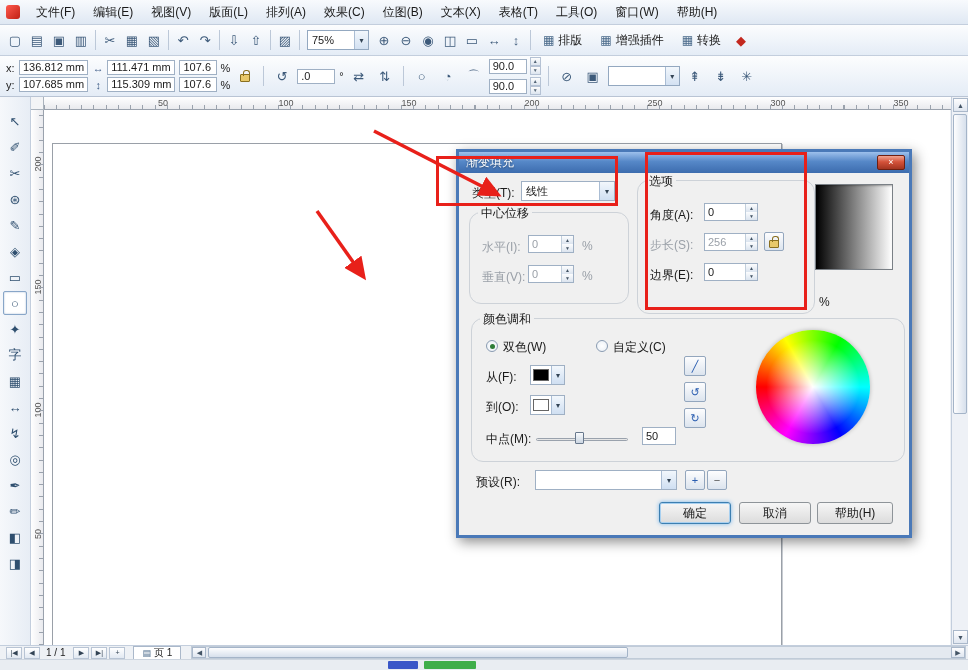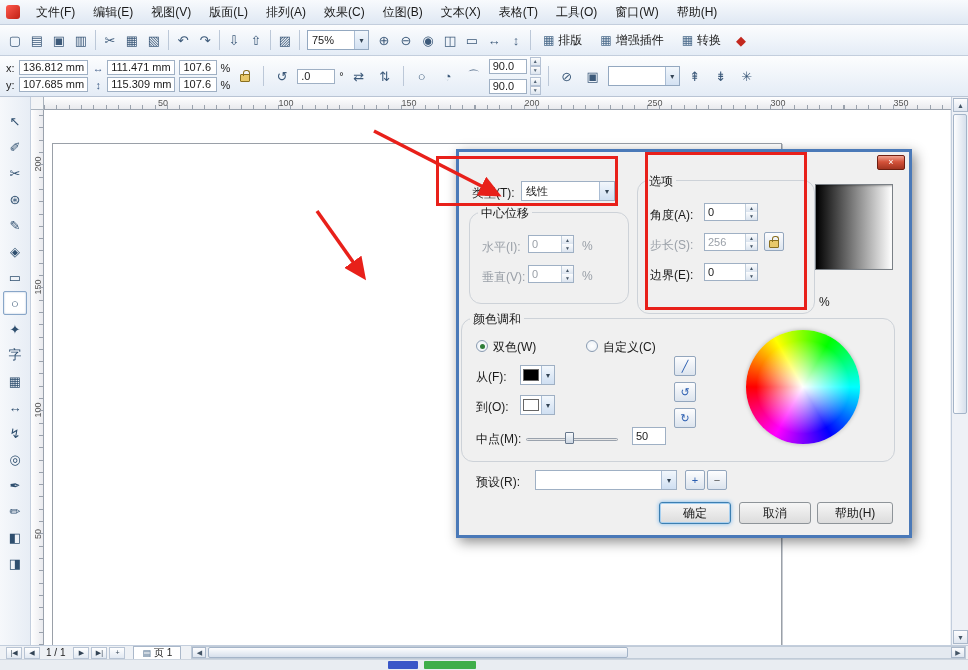--- a/index.html
+++ b/index.html
@@ -341,20 +341,21 @@
         </svg>
     </div>
     <div class="vscroll">
       <div class="scroll-arrow" style="top:1px">▲</div>
       <div class="vthumb"></div>
       <div class="scroll-arrow" style="bottom:1px">▼</div>
     </div>
   </div>
 
   <div class="dialog">
+    <div class="dlg-title">渐变填充</div>
     <div class="dlg-close">×</div>
 
     <span class="dlbl" style="left:13px;top:33px">类型(T):</span>
     <div class="dcombo" style="left:62px;top:29px;width:94px">
       <span class="cval">线性</span>
       <span class="caret">▾</span>
     </div>
 
     <div class="group" style="left:10px;top:60px;width:160px;height:92px">
       <span class="glabel">中心位移</span>
@@ -405,21 +406,21 @@
         <span class="sarr">
             <i>▲</i>
             <i>▼</i>
           </span>
       </div>
     </div>
     <span class="dlbl" style="left:360px;top:143px">%</span>
 
     <div class="preview" id="grad-preview" style="background: linear-gradient(to right, rgb(0, 0, 0), rgb(255, 255, 255));"></div>
 
-    <div class="group" style="left:2px;top:166px;width:434px;height:144px">
+    <div class="group" style="left:12px;top:166px;width:434px;height:144px">
       <span class="glabel">颜色调和</span>
       <span class="radio checked" style="left:14px;top:21px"></span>
       <span class="dlbl" style="left:31px;top:20px">双色(W)</span>
       <span class="radio" style="left:124px;top:21px"></span>
       <span class="dlbl" style="left:141px;top:20px">自定义(C)</span>
 
       <span class="dlbl" style="left:14px;top:50px">从(F):</span>
       <div class="swcombo" style="left:58px;top:46px">
         <span class="sw" id="sw-from" style="background: rgb(0, 0, 0);"></span>
         <span class="swcaret">▾</span>

